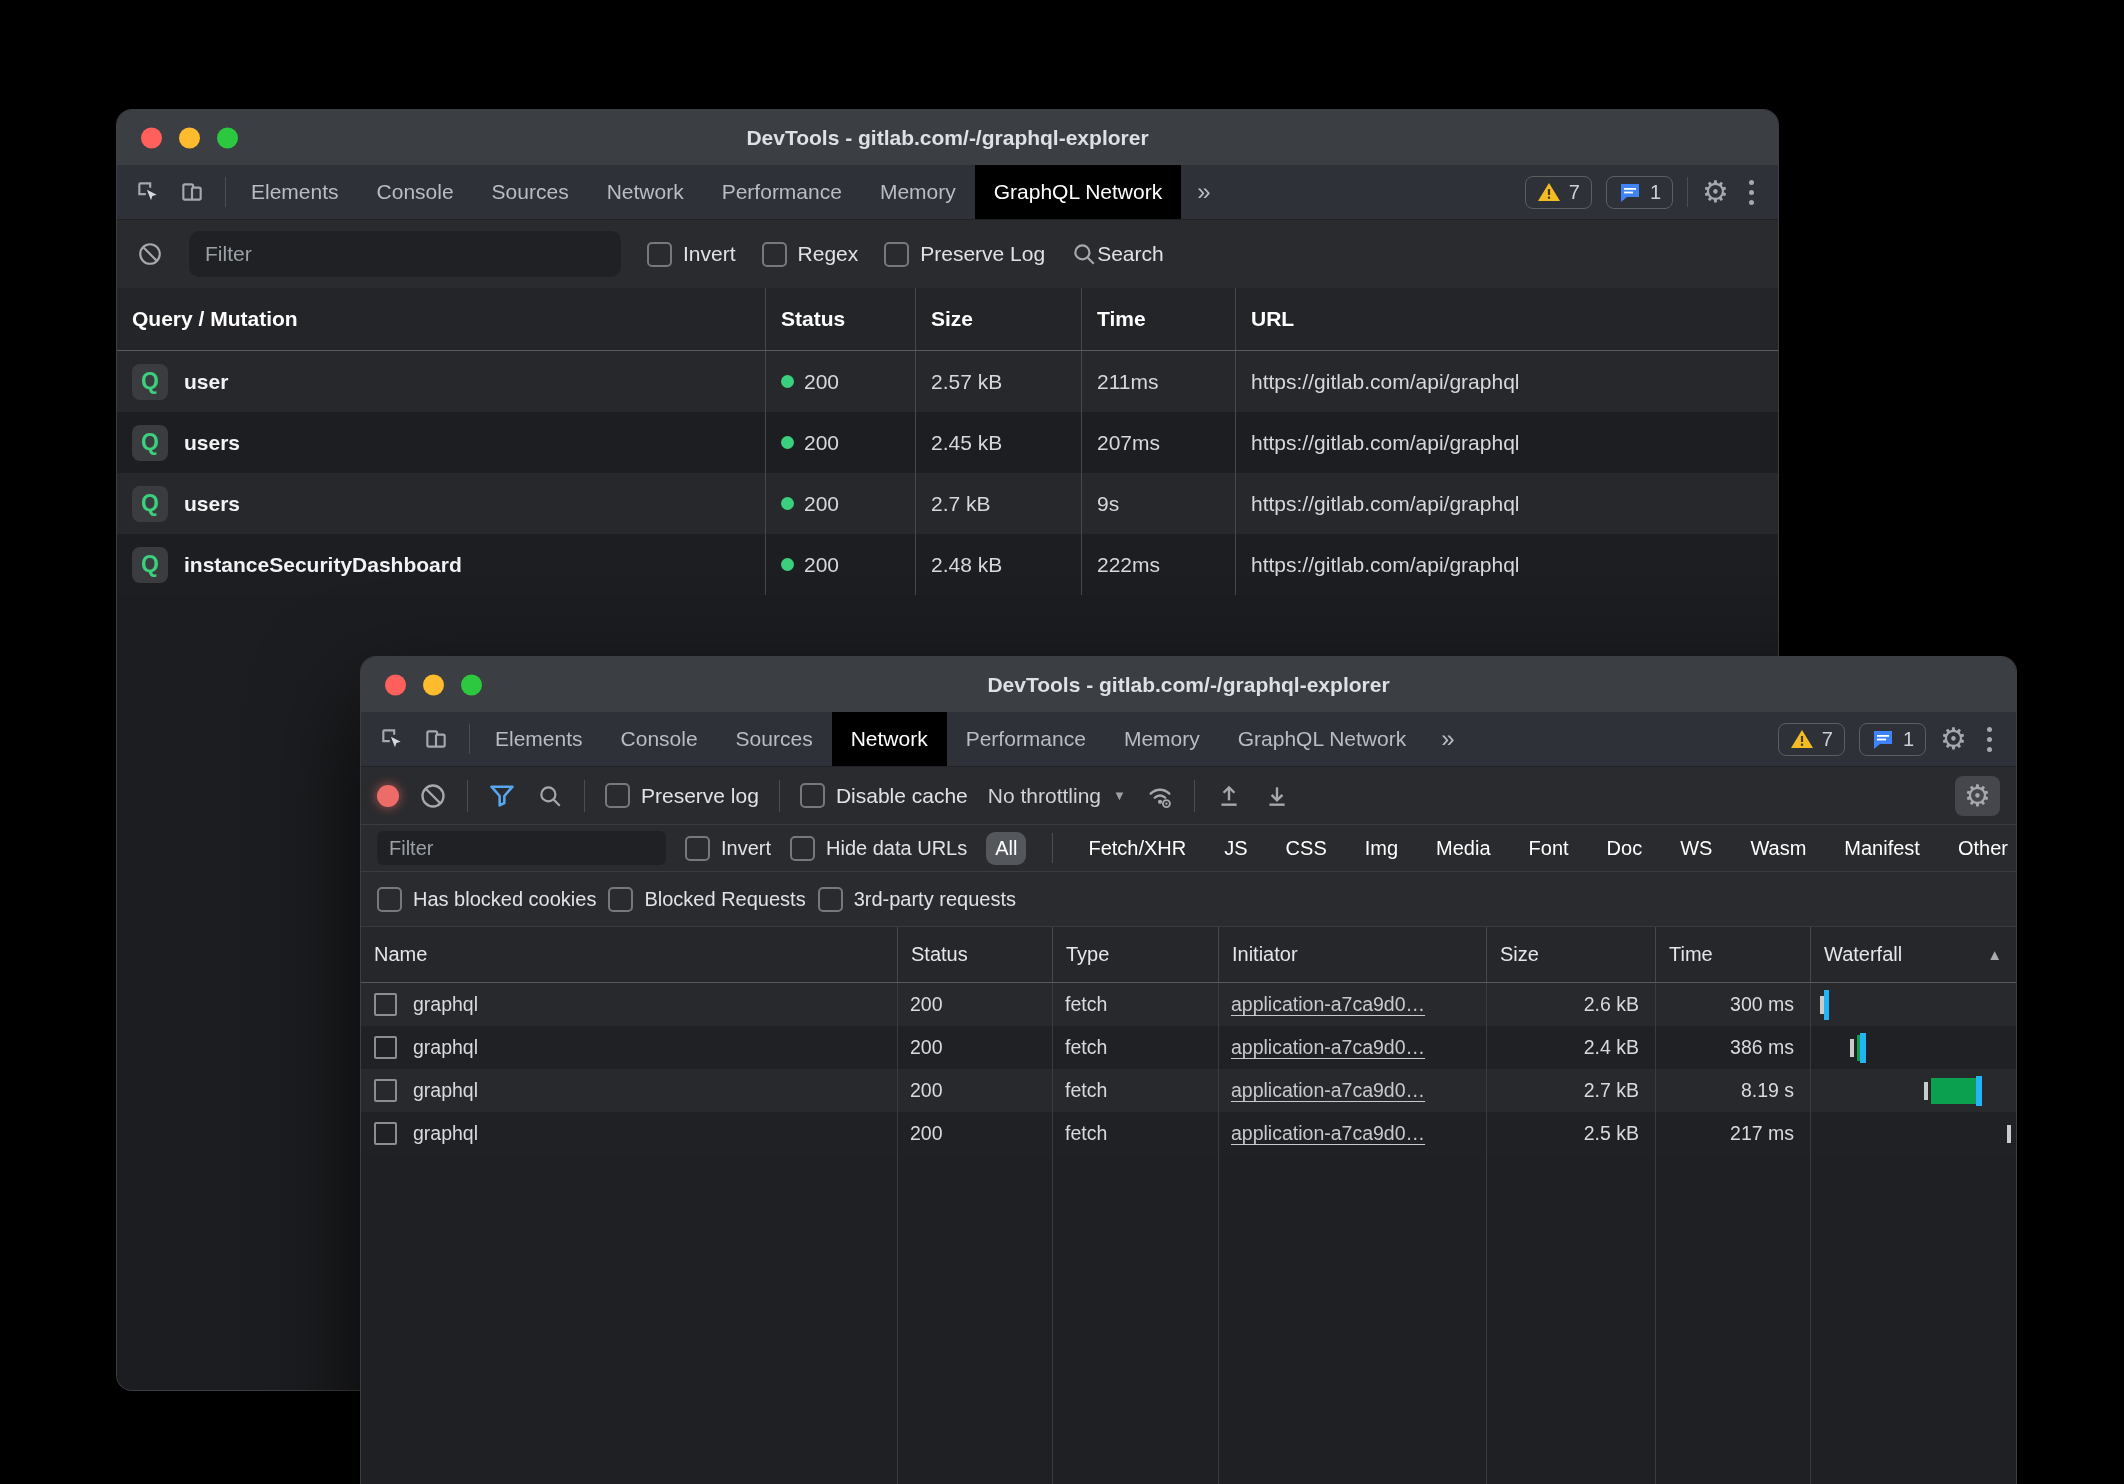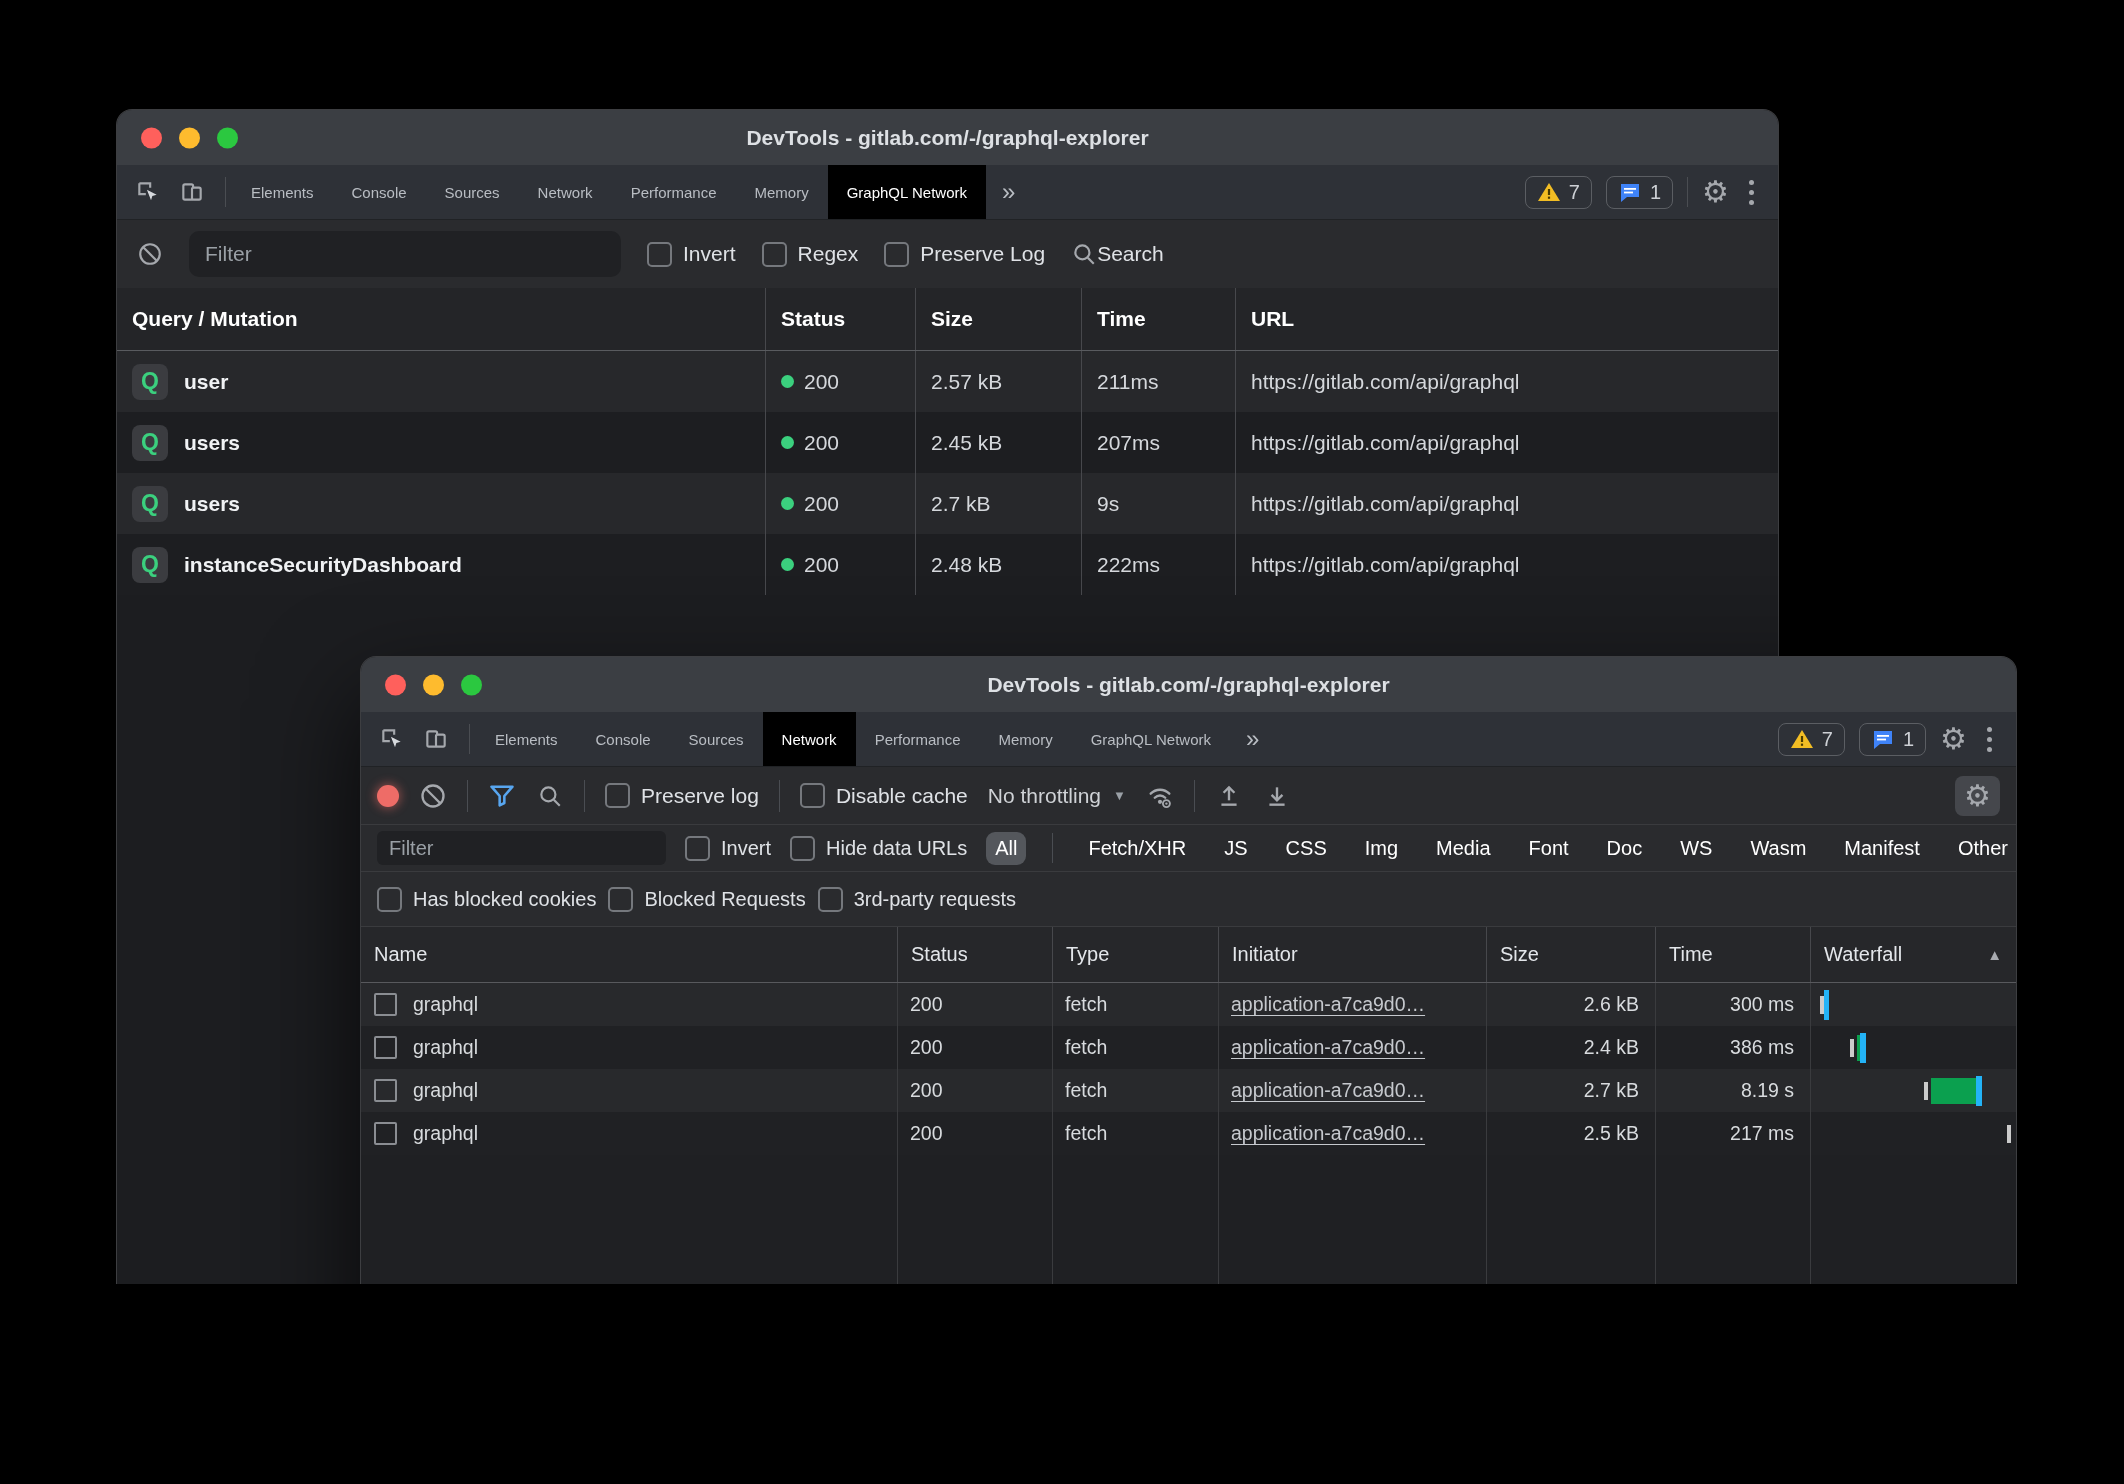--- a/index.html
+++ b/index.html
@@ -1,36 +1,36 @@
 <!DOCTYPE html>
 <html><head>
 <meta charset="utf-8">
 <style>
   html,body{margin:0;padding:0;background:#000;}
-  #screen{position:relative;width:2124px;height:1284px;background:#000;overflow:hidden;
+  #screen{position:relative;width:2124px;height:1484px;background:#000;overflow:hidden;
     font-family:"Liberation Sans",sans-serif;-webkit-font-smoothing:antialiased;}
   .window{position:absolute;border-radius:16px;overflow:hidden;background:#1e1f22;
     border:1px solid rgba(255,255,255,.14);box-shadow:0 40px 100px rgba(0,0,0,.75);}
   #back-window{left:116px;top:109px;width:1661px;height:1280px;z-index:1;}
   #front-window{left:360px;top:656px;width:1655px;height:900px;z-index:2;}
 
   
   .titlebar{height:55px;background:#3b3e43;display:flex;align-items:center;justify-content:center;position:relative;}
   .traffic{position:absolute;left:24px;top:50%;transform:translateY(-50%);display:flex;gap:17px;}
   .light{width:21px;height:21px;border-radius:50%;}
   .light.red{background:#ff605c;} .light.yellow{background:#febb2e;} .light.green{background:#2bc840;}
   .win-title{font-size:21px;font-weight:700;color:#dde0e4;}
 
   
   .tabbar{height:54px;background:#2e3137;display:flex;align-items:stretch;border-bottom:1px solid #202225;}
   .tabbar-icons{display:flex;align-items:center;gap:18px;padding:0 14px 0 18px;}
   .tb-icon{width:26px;height:26px;display:flex;align-items:center;justify-content:center;}
   .vdiv{width:1px;background:#4a4d52;margin:12px 6px;}
   .tabs{display:flex;align-items:stretch;}
-  .tab{display:flex;align-items:center;padding:0 19px;font-size:15px;color:#b9bdc3;white-space:nowrap;}
+  .tab{display:flex;align-items:center;padding:0 19px;font-size:21px;color:#b9bdc3;white-space:nowrap;}
   .tab.selected{background:#000;color:#fff;}
   .tab-more{display:flex;align-items:center;padding:0 16px;font-size:24px;color:#b9bdc3;}
   .tab-right{margin-left:auto;display:flex;align-items:center;gap:14px;padding-right:18px;}
   .badge{display:flex;align-items:center;gap:8px;border:1px solid #5b5e63;border-radius:8px;
     padding:4px 11px;color:#cdd0d5;font-size:20px;}
   .glyph-gear{font-size:30px;color:#a5a8ad;line-height:1;}
   .kebab{display:flex;flex-direction:column;gap:5px;padding:0 6px;}
   .kebab i{width:5px;height:5px;border-radius:50%;background:#a5a8ad;}
 
   

